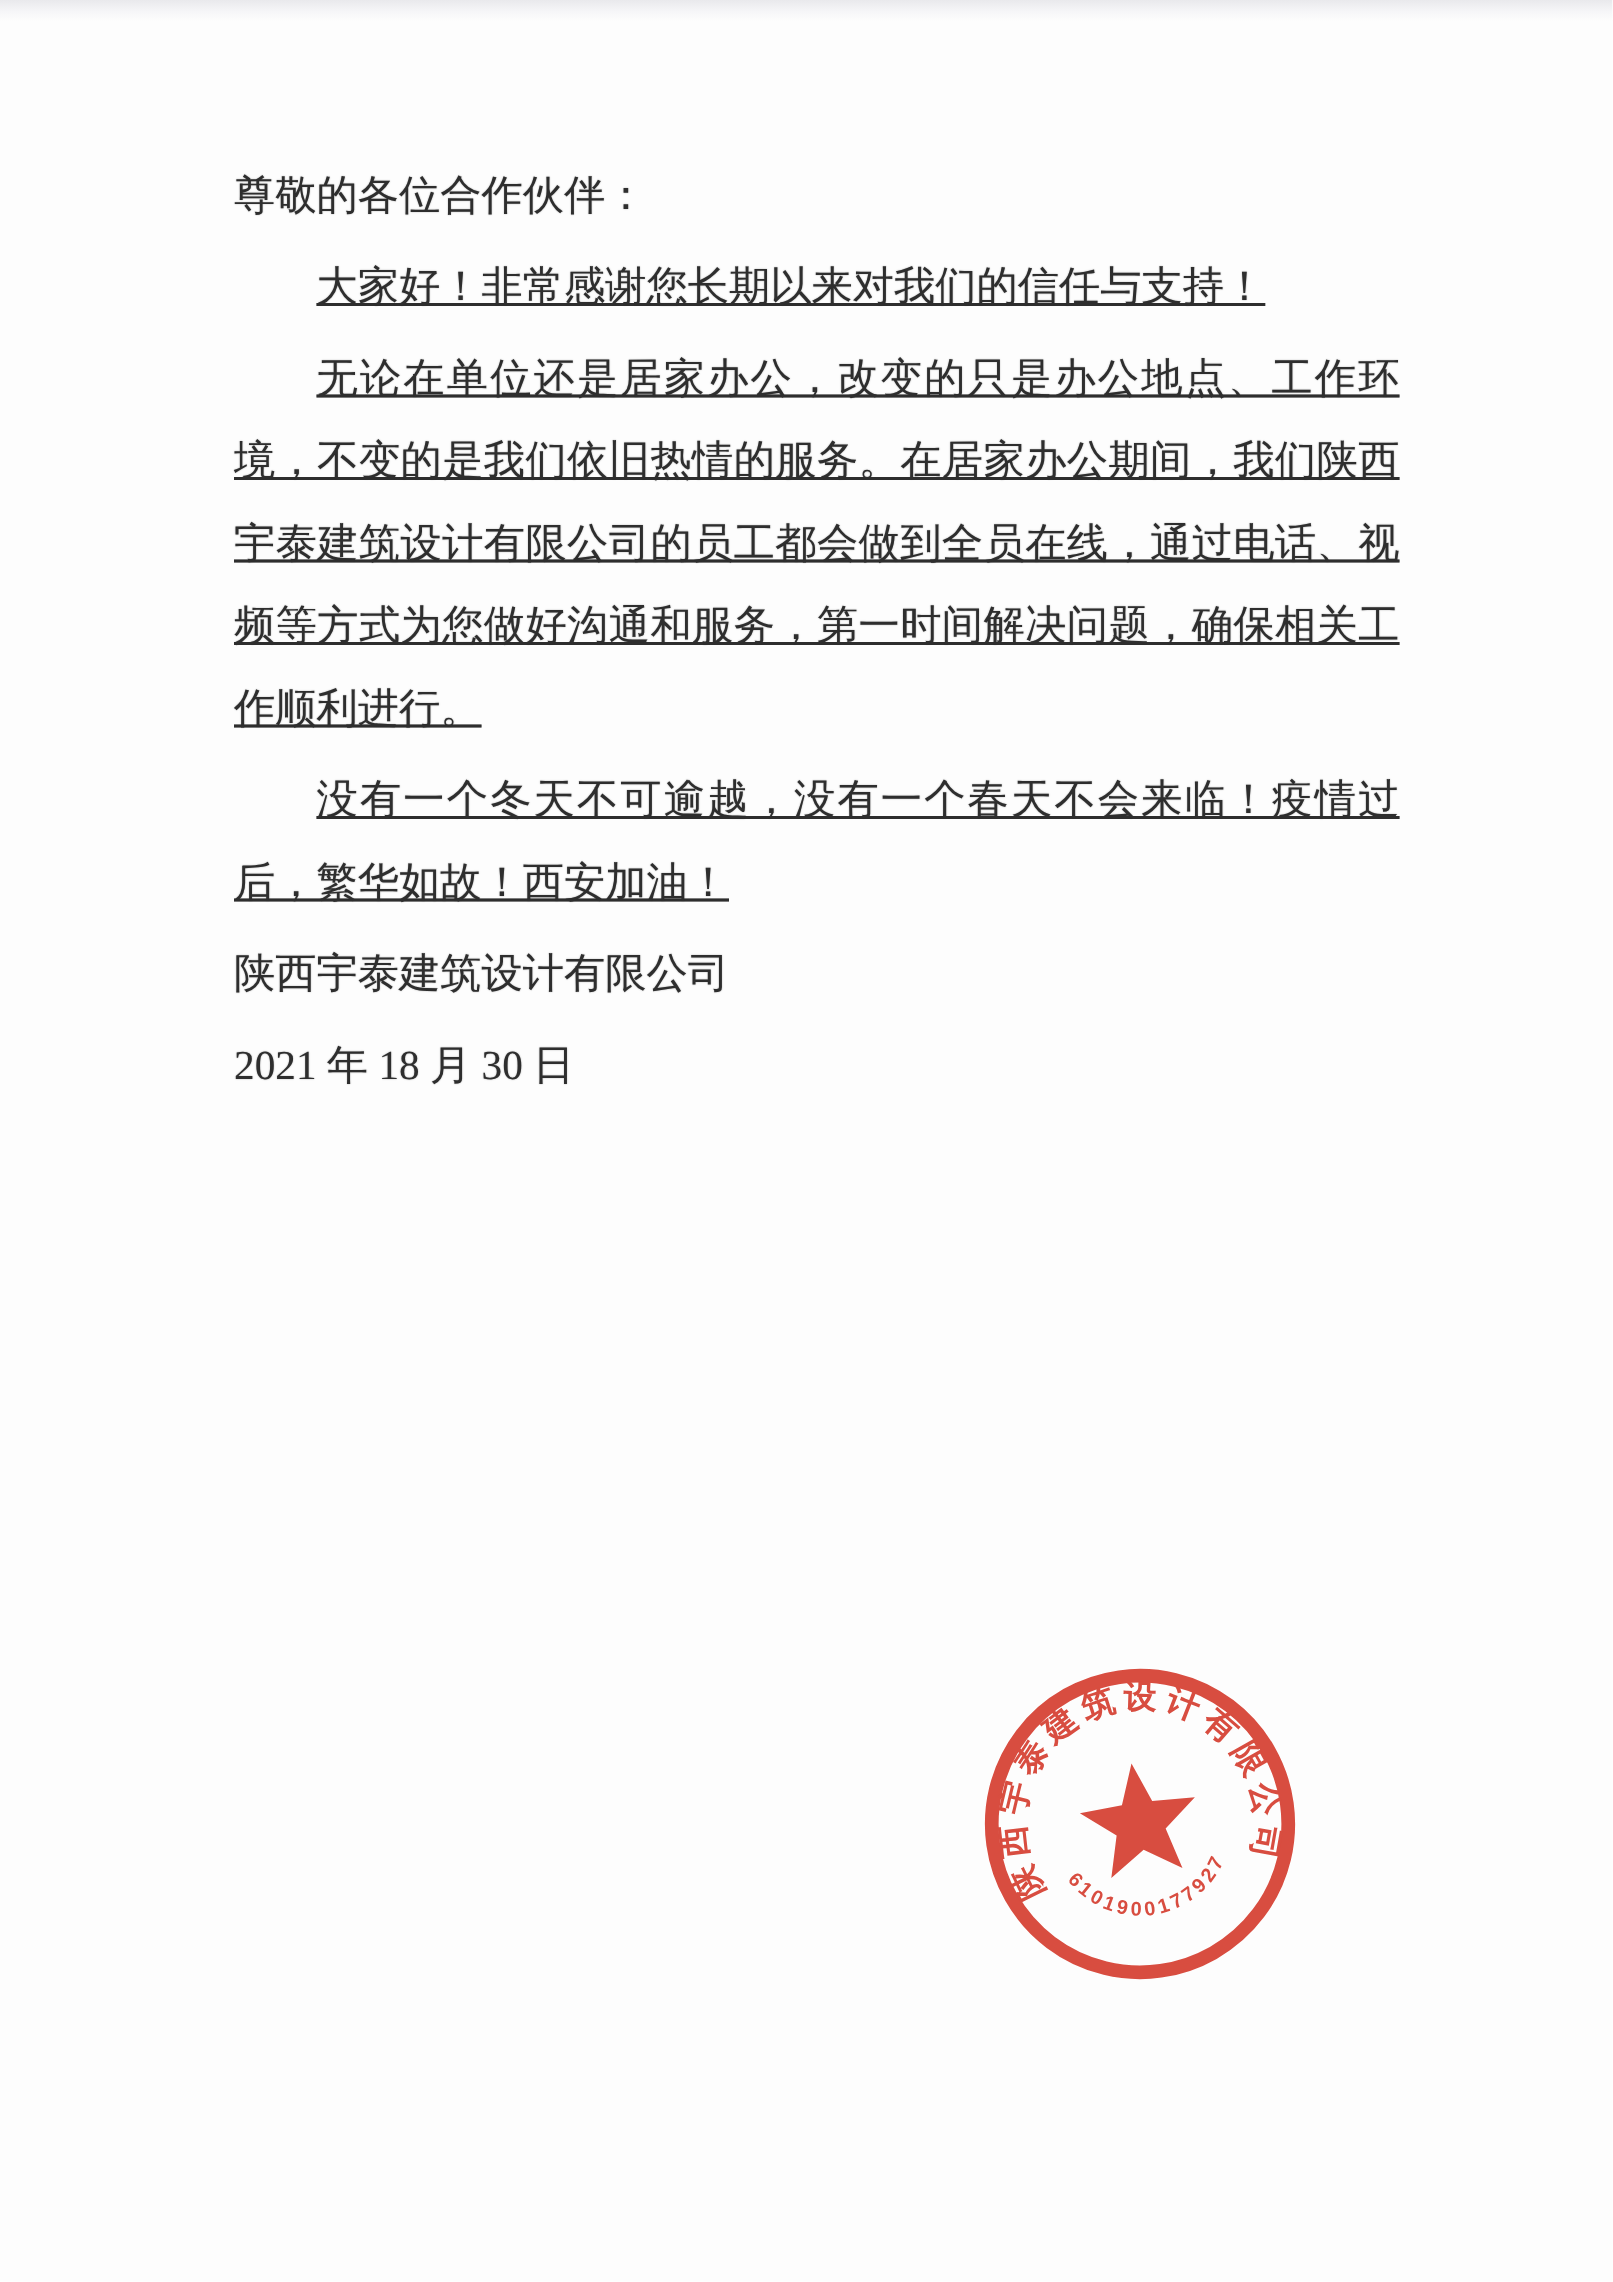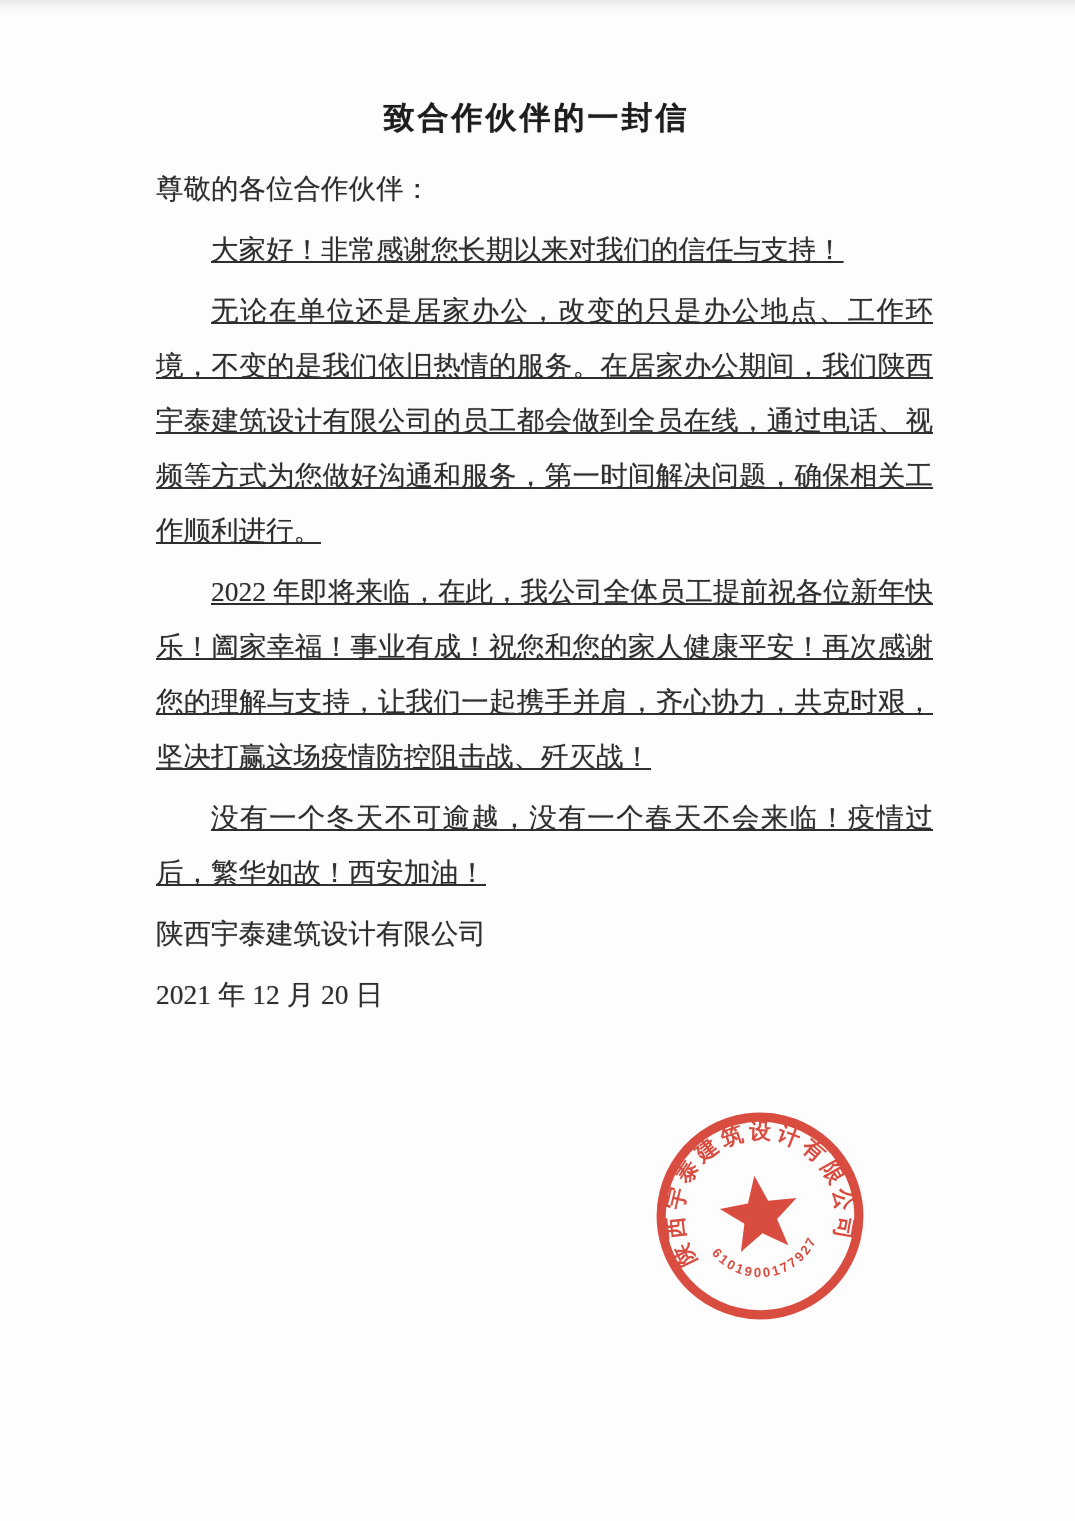--- a/index.html
+++ b/index.html
@@ -53,28 +53,26 @@
     font-family:"Liberation Sans","DejaVu Sans",sans-serif;
     font-weight:bold;
   }
 </style>
 </head>
 <body>
 
 <div class="scan-top-edge"></div>
 
 <div class="letter">
-  <h1>致合作伙伴的一封信</h1>
   <p class="salutation">尊敬的各位合作伙伴：</p>
   <p class="indent">大家好！非常感谢您长期以来对我们的信任与支持！</p>
   <p class="indent">无论在单位还是居家办公，改变的只是办公地点、工作环境，不变的是我们依旧热情的服务。在居家办公期间，我们陕西宇泰建筑设计有限公司的员工都会做到全员在线，通过电话、视频等方式为您做好沟通和服务，第一时间解决问题，确保相关工作顺利进行。</p>
-  <p class="indent">2022 年即将来临，在此，我公司全体员工提前祝各位新年快乐！阖家幸福！事业有成！祝您和您的家人健康平安！再次感谢您的理解与支持，让我们一起携手并肩，齐心协力，共克时艰，坚决打赢这场疫情防控阻击战、歼灭战！</p>
   <p class="indent">没有一个冬天不可逾越，没有一个春天不会来临！疫情过后，繁华如故！西安加油！</p>
   <p class="signature-line">陕西宇泰建筑设计有限公司</p>
-  <p class="date-line">2021 年 12 月 20 日</p>
+  <p class="date-line">2021 年 18 月 30 日</p>
 </div>
 
 <div class="seal">
   <svg viewBox="0 0 212 212" xmlns="http://www.w3.org/2000/svg">
     <defs>
       <path id="arcTop" d="M 34.6 132 A 76 76 0 1 1 177.4 132" fill="none"></path>
       <path id="arcBottom" d="M 49.6 126.5 A 60 60 0 0 0 162.4 126.5" fill="none"></path>
     </defs>
     <circle cx="106" cy="106" r="97" fill="none" stroke="#d6392b" stroke-width="9"></circle>
     <polygon fill="#d6392b" points="106,66 116,92.2 144,93.6 122.2,111.3 129.5,138.4 106,123 82.5,138.4 89.8,111.3 68,93.6 96,92.2"></polygon>

